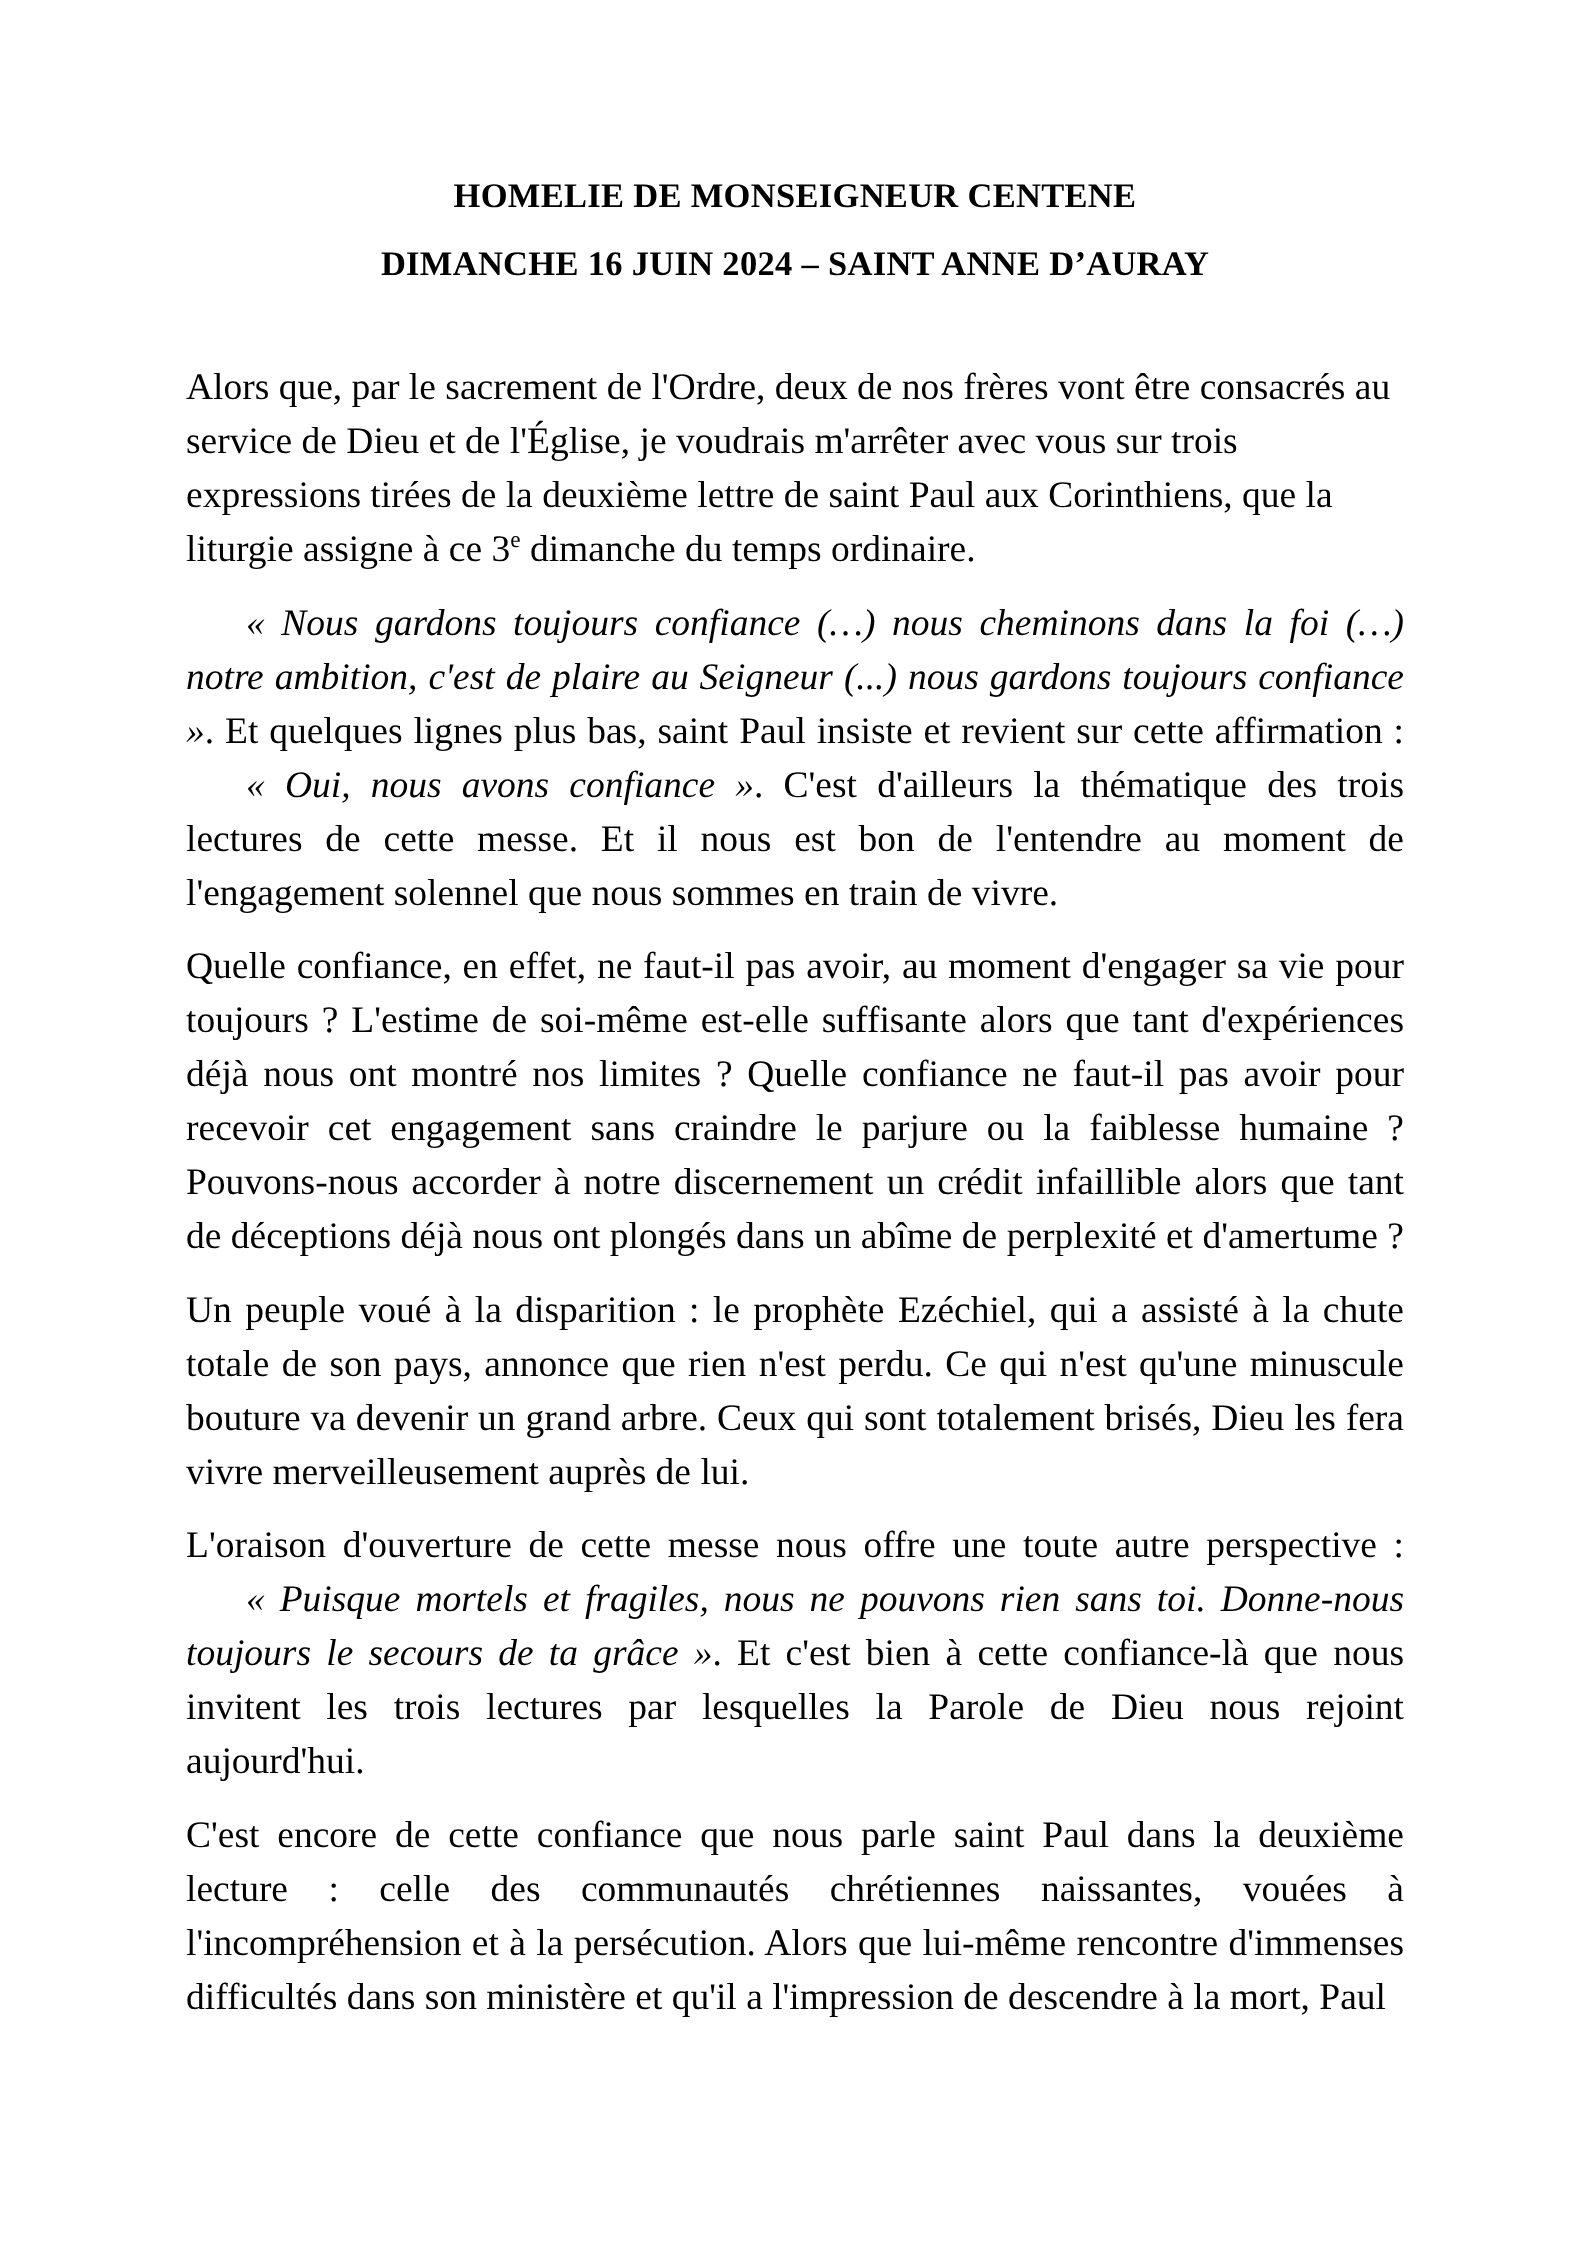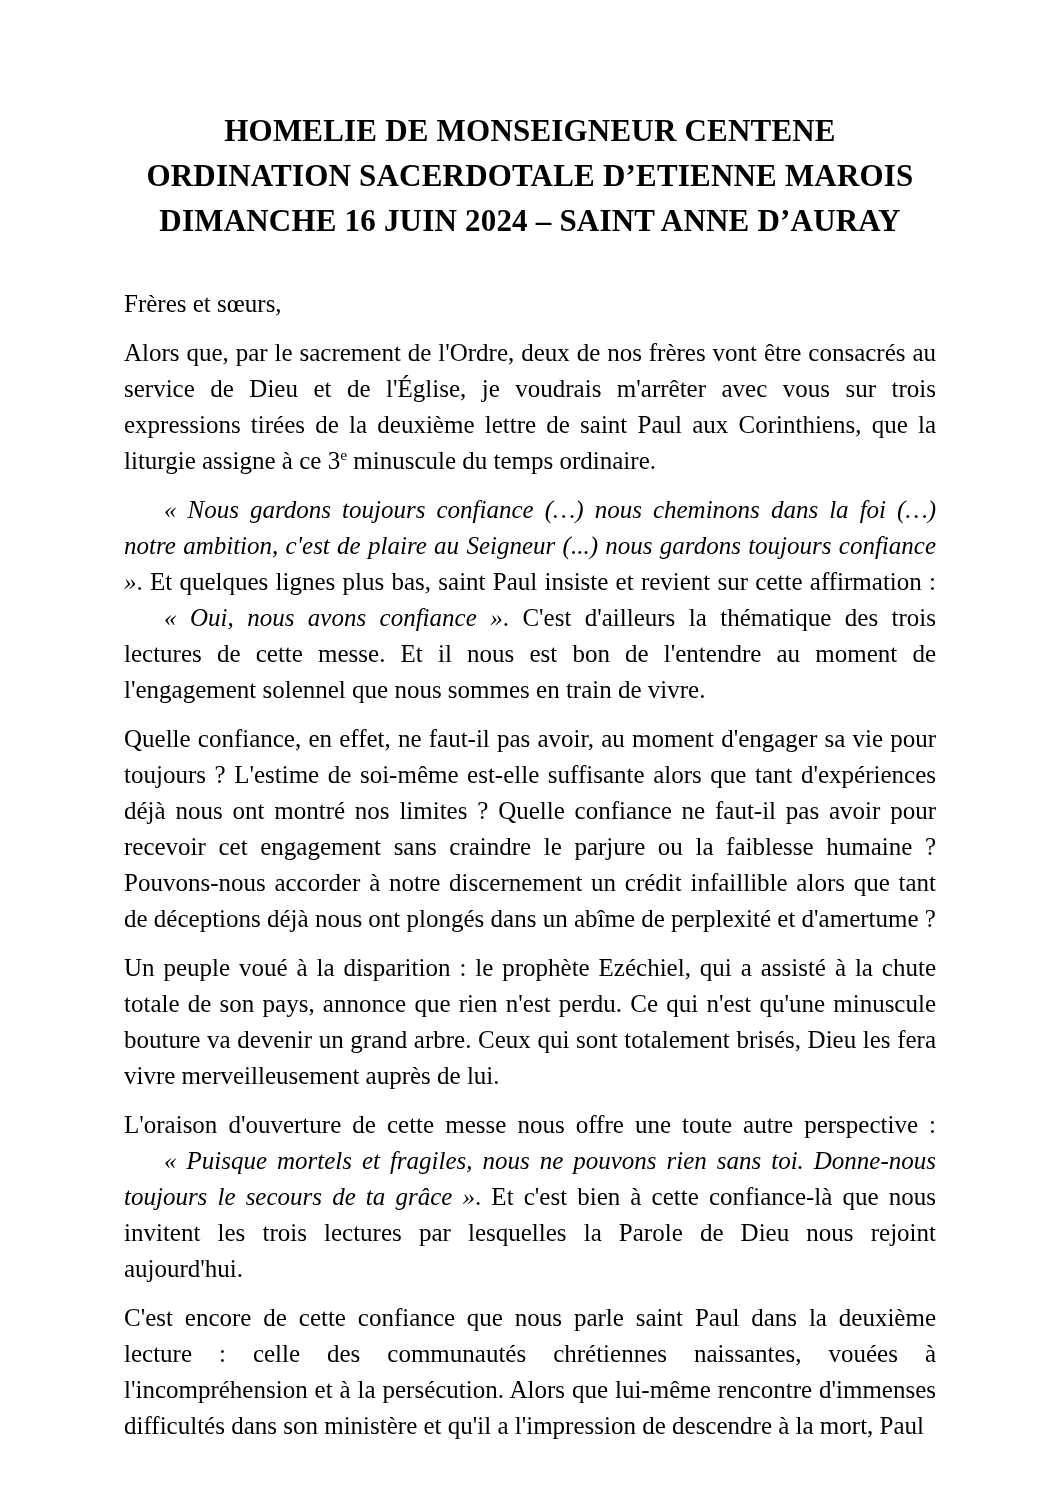--- a/index.html
+++ b/index.html
@@ -17,21 +17,21 @@
     overflow: hidden;
     box-sizing: border-box;
     padding: 118px 122px 0 124px;
   }
   .doc-title {
     text-align: center;
   }
   .title-line {
     margin: 0 0 19px 0;
     font-weight: bold;
-    font-size: 31px;
+    font-size: 23px;
     line-height: 26px;
     letter-spacing: 0.2px;
   }
   .doc-body {
     margin-top: 52px;
     font-size: 25px;
   }
   .para {
     margin: 0 0 13px 0;
     text-align: justify;
@@ -48,25 +48,23 @@
     line-height: 0;
     vertical-align: super;
   }
 </style>
 </head>
 <body>
 
 <div class="page">
   <header class="doc-title">
       <p class="title-line">HOMELIE DE MONSEIGNEUR CENTENE</p>
-      <p class="title-line">ORDINATION SACERDOTALE D’ETIENNE MAROIS</p>
       <p class="title-line">DIMANCHE 16 JUIN 2024 – SAINT ANNE D’AURAY</p>
     </header>
   <main class="doc-body">
-      <p class="para"><span>Frères et sœurs,</span></p>
-      <p class="para"><span>Alors que, par le sacrement de l'Ordre, deux de nos frères vont être consacrés au service de Dieu et de l'Église, je voudrais m'arrêter avec vous sur trois expressions tirées de la deuxième lettre de saint Paul aux Corinthiens, que la liturgie assigne à ce 3</span><sup>e</sup><span> minuscule du temps ordinaire.</span></p>
+      <p class="para"><span>Alors que, par le sacrement de l'Ordre, deux de nos frères vont être consacrés au service de Dieu et de l'Église, je voudrais m'arrêter avec vous sur trois expressions tirées de la deuxième lettre de saint Paul aux Corinthiens, que la liturgie assigne à ce 3</span><sup>e</sup><span> dimanche du temps ordinaire.</span></p>
       <p class="para"><em>« Nous gardons toujours confiance (…) nous cheminons dans la foi (…) notre ambition, c'est de plaire au Seigneur (...) nous gardons toujours confiance »</em><span>. Et quelques lignes plus bas, saint Paul insiste et revient sur cette affirmation : </span><em>« Oui, nous avons confiance »</em><span>. C'est d'ailleurs la thématique des trois lectures de cette messe. Et il nous est bon de l'entendre au moment de l'engagement solennel que nous sommes en train de vivre.</span></p>
       <p class="para"><span>Quelle confiance, en effet, ne faut-il pas avoir, au moment d'engager sa vie pour toujours ? L'estime de soi-même est-elle suffisante alors que tant d'expériences déjà nous ont montré nos limites ? Quelle confiance ne faut-il pas avoir pour recevoir cet engagement sans craindre le parjure ou la faiblesse humaine ? Pouvons-nous accorder à notre discernement un crédit infaillible alors que tant de déceptions déjà nous ont plongés dans un abîme de perplexité et d'amertume ?</span></p>
       <p class="para"><span>Un peuple voué à la disparition : le prophète Ezéchiel, qui a assisté à la chute totale de son pays, annonce que rien n'est perdu. Ce qui n'est qu'une minuscule bouture va devenir un grand arbre. Ceux qui sont totalement brisés, Dieu les fera vivre merveilleusement auprès de lui.</span></p>
       <p class="para"><span>L'oraison d'ouverture de cette messe nous offre une toute autre perspective : </span><em>« Puisque mortels et fragiles, nous ne pouvons rien sans toi. Donne-nous toujours le secours de ta grâce »</em><span>. Et c'est bien à cette confiance-là que nous invitent les trois lectures par lesquelles la Parole de Dieu nous rejoint aujourd'hui.</span></p>
       <p class="para"><span>C'est encore de cette confiance que nous parle saint Paul dans la deuxième lecture :  celle  des  communautés  chrétiennes  naissantes,  vouées  à l'incompréhension et à la persécution. Alors que lui-même rencontre d'immenses difficultés dans son ministère et qu'il a l'impression de descendre à la mort, Paul</span></p>
     </main>
 </div>
 
 </body></html>

